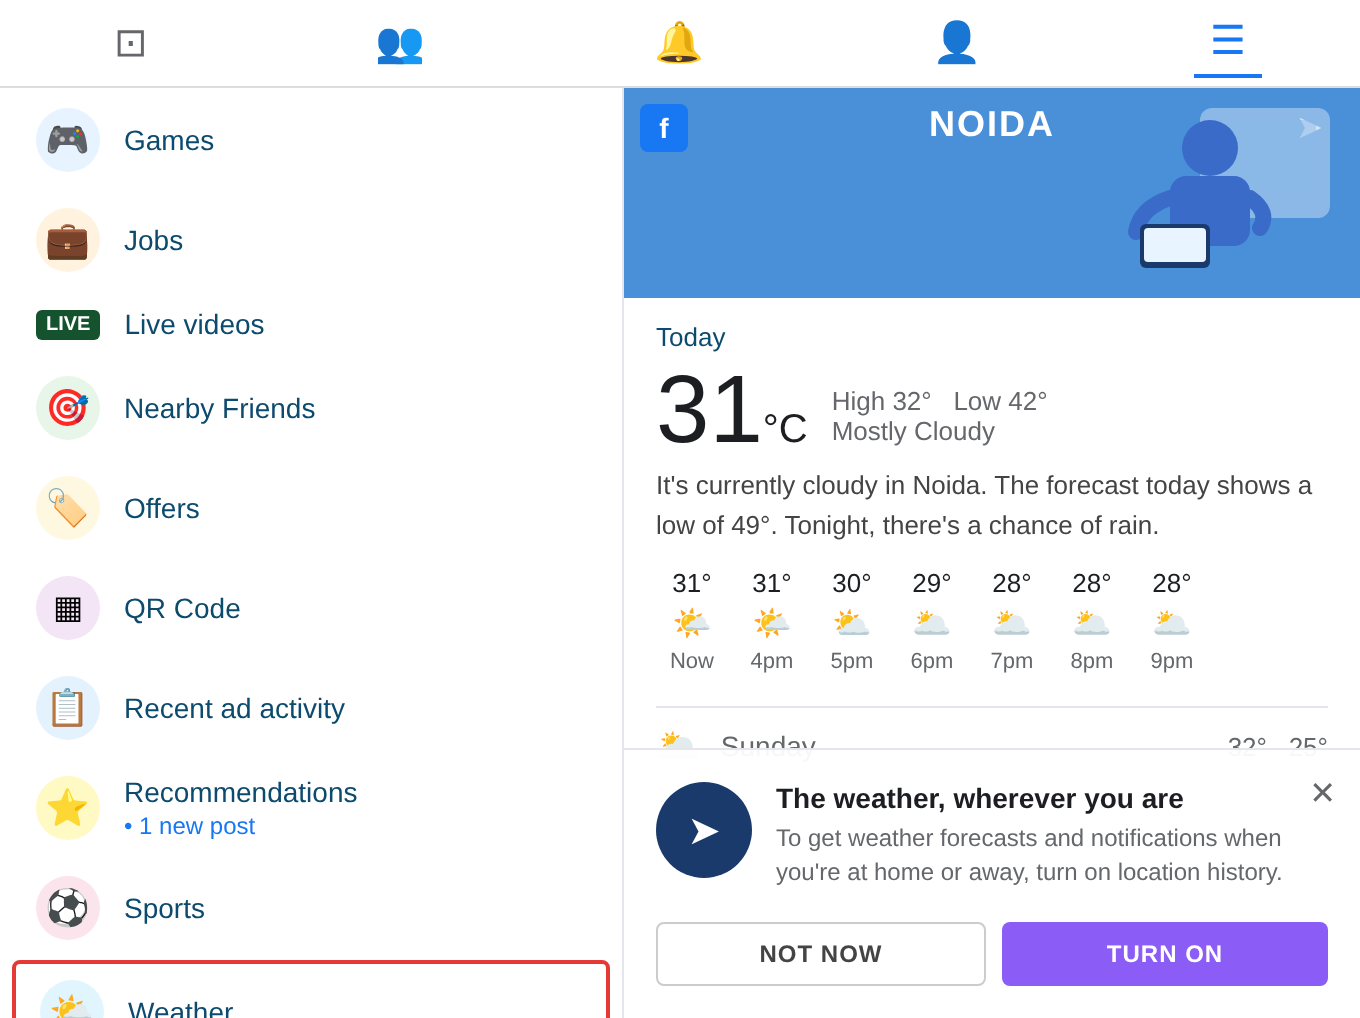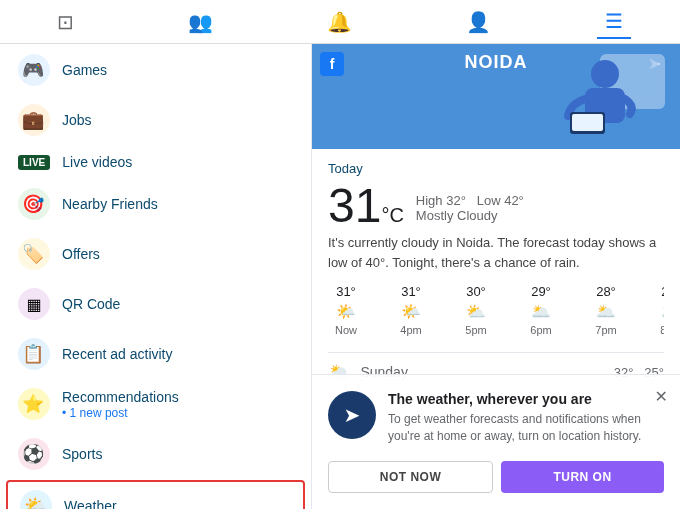--- a/index.html
+++ b/index.html
@@ -66,21 +66,21 @@
     .weather-content { padding: 12px 16px; }
     .weather-today-label { font-size: 13px; color: #0c4a6e; margin-bottom: 2px; }
     .weather-temp-row { display: flex; align-items: center; gap: 12px; }
     .weather-details { padding-top: 4px; }
     .weather-high-low { font-size: 13px; color: #65676b; }
     .weather-condition { font-size: 13px; color: #65676b; }
     .weather-greeting { font-size: 20px; font-weight: 600; color: #1c1e21; margin: 8px 0 6px; }
     .weather-desc { font-size: 13px; color: #444; line-height: 1.5; margin-bottom: 12px; }
 
     
-    .hourly-scroll { display: flex; gap: 29px; overflow-x: auto; padding-bottom: 8px; margin-bottom: 8px; }
+    .hourly-scroll { display: flex; gap: 4px; overflow-x: auto; padding-bottom: 8px; margin-bottom: 8px; }
     .hourly-scroll::-webkit-scrollbar { height: 3px; }
     .hourly-item { display: flex; flex-direction: column; align-items: center; min-width: 36px; }
     .hourly-temp { font-size: 13px; color: #1c1e21; font-weight: 500; }
     .hourly-icon { font-size: 16px; margin: 3px 0; }
     .hourly-time { font-size: 11px; color: #65676b; }
 
     
     .day-forecast { display: flex; align-items: center; padding: 8px 0; border-top: 1px solid #e4e6eb; }
     .day-icon { font-size: 18px; margin-right: 10px; }
     .day-name { font-size: 14px; color: #65676b; flex: 1; }
@@ -226,21 +226,21 @@
         <div class="weather-details">
           <div class="weather-high-low">
             <span>High 32°</span>
             &nbsp;
             <span>Low 42°</span>
           </div>
           <div class="weather-condition">Mostly Cloudy</div>
         </div>
       </div>
 
-      <div class="weather-desc">It's currently cloudy in Noida. The forecast today shows a low of 40°. Tonight, there's a chance of rain.</div>
+      <div class="weather-desc">It's currently cloudy in Noida. The forecast today shows a low of 49°. Tonight, there's a chance of rain.</div>
 
       <div class="hourly-scroll" id="hourly-container">
           <div class="hourly-item">
       <span class="hourly-temp">31°</span>
       <span class="hourly-icon">🌤️</span>
       <span class="hourly-time">Now</span>
     </div>
           <div class="hourly-item">
       <span class="hourly-temp">31°</span>
       <span class="hourly-icon">🌤️</span>

